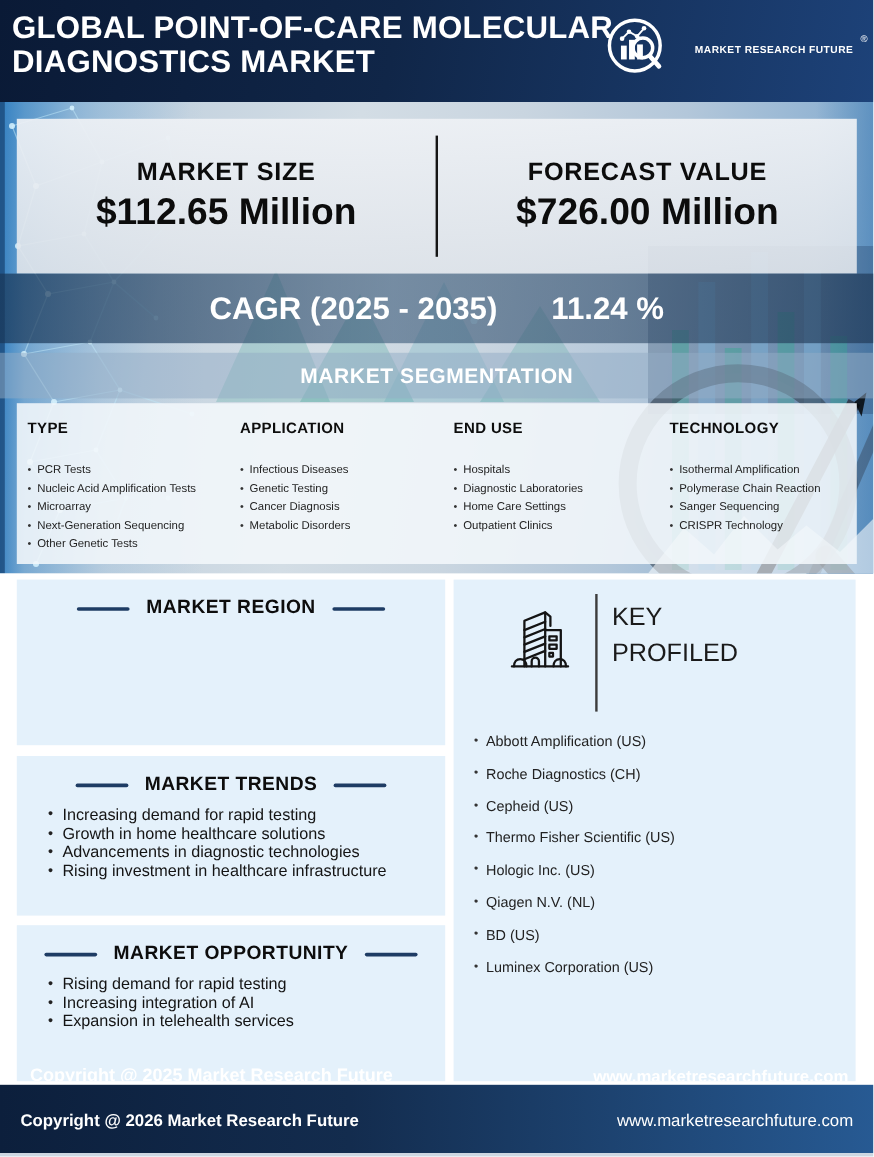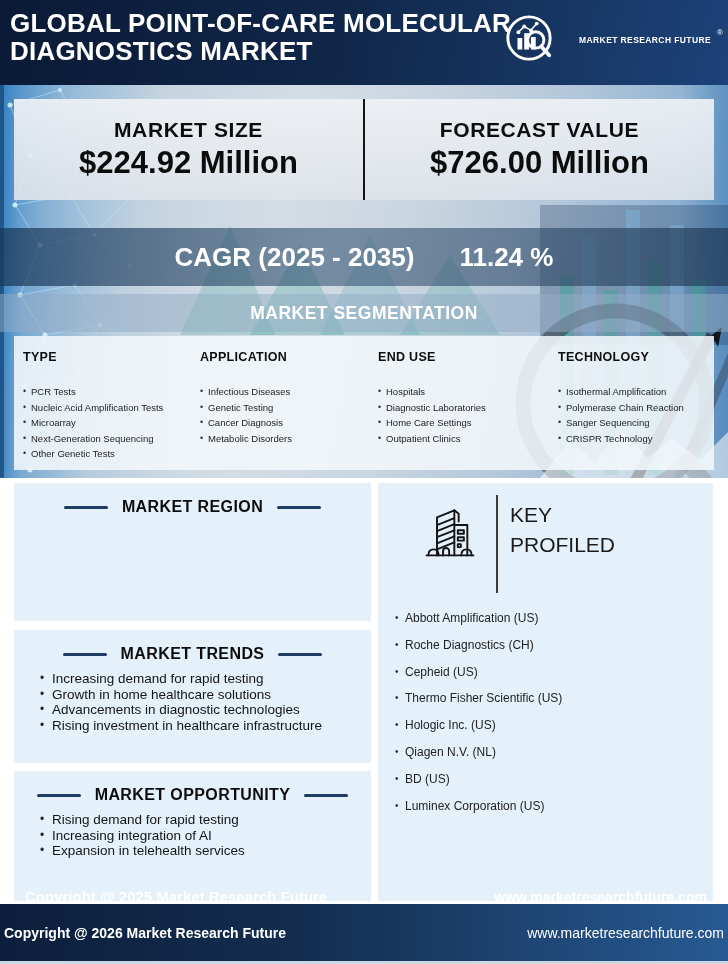--- a/index.html
+++ b/index.html
@@ -14,21 +14,21 @@
   .logo{position:absolute;right:6px;top:13px;display:flex;align-items:center;gap:5px;}
   .logo-text{color:#fff;font-size:8.5px;font-weight:bold;letter-spacing:0.4px;white-space:nowrap;padding-left:20px;}
   .logo-reg{color:#fff;font-size:8px;position:relative;top:-8px;left:1px;}
 
   
   .photo{position:absolute;left:0;top:85px;width:728px;height:393px;overflow:hidden;
     background:linear-gradient(100deg,#4d90c8 0%,#9dbdd8 8%,#c6d4e0 20%,#d3dde5 38%,#c9d5e0 55%,#b3c7da 72%,#8fb2d2 88%,#6f9cc6 100%);}
   .photo svg{position:absolute;left:0;top:0;}
 
   
-  .stats-panel{position:absolute;left:14px;top:99px;width:700px;height:101px;display:flex;
+  .stats-panel{position:absolute;left:14px;top:99px;width:700px;height:129px;display:flex;
     background:linear-gradient(180deg,rgba(238,241,245,0.93),rgba(223,228,234,0.90));}
   .stats-half{flex:1;display:flex;flex-direction:column;align-items:center;justify-content:center;gap:3px;color:#0c0c0c;}
   .stats-label{font-size:21px;font-weight:bold;letter-spacing:0.6px;}
   .stats-value{font-size:31px;font-weight:bold;}
   .stats-divider{width:2px;height:101px;background:#151515;align-self:center;}
 
   
   .cagr-band{position:absolute;left:0;top:228px;width:728px;height:58px;
     background:linear-gradient(90deg,rgba(25,55,88,0.72),rgba(52,84,116,0.58) 45%,rgba(47,75,105,0.60) 70%,rgba(30,55,85,0.68));
     display:flex;align-items:center;justify-content:center;gap:45px;color:#fff;font-weight:bold;font-size:26px;}
@@ -75,21 +75,21 @@
   .comp-list .li-text{font-size:12px;color:#222;}
 
   
   .ghost{position:absolute;color:#fff;font-weight:bold;white-space:nowrap;}
   .ghost-left{left:11px;bottom:-4px;font-size:15px;}
   .ghost-right{right:6px;bottom:-4px;font-size:14px;}
 
   
   .footer{position:absolute;left:0;top:904px;width:728px;height:57px;box-sizing:border-box;
     background:linear-gradient(90deg,#0c1f3c 0%,#132c4e 40%,#275a93 100%);
-    display:flex;align-items:center;justify-content:space-between;padding:0 4px;color:#fff;}
+    display:flex;align-items:center;justify-content:space-between;padding:0 17px;color:#fff;}
   .footer-left{font-size:14px;font-weight:bold;}
   .footer-right{font-size:14px;}
   .footer-strip{position:absolute;left:0;top:961px;width:728px;height:3px;background:#cdd7e2;}
 </style>
 </head>
 <body>
 
 <div id="canvas">
 
   <div class="header">
@@ -220,21 +220,21 @@
         <circle cx="160" cy="260" r="2"></circle>
           <circle cx="140" cy="330" r="2"></circle>
           <circle cx="395" cy="182" r="3"></circle>
       </g>
     </svg>
   </div>
 
   <div class="stats-panel">
     <div class="stats-half">
       <div class="stats-label">MARKET SIZE</div>
-      <div class="stats-value">$224.92 Million</div>
+      <div class="stats-value">$112.65 Million</div>
     </div>
     <div class="stats-divider"></div>
     <div class="stats-half">
       <div class="stats-label">FORECAST VALUE</div>
       <div class="stats-value">$726.00 Million</div>
     </div>
   </div>
 
   <div class="cagr-band">
     <span>CAGR (2025 - 2035)</span>

